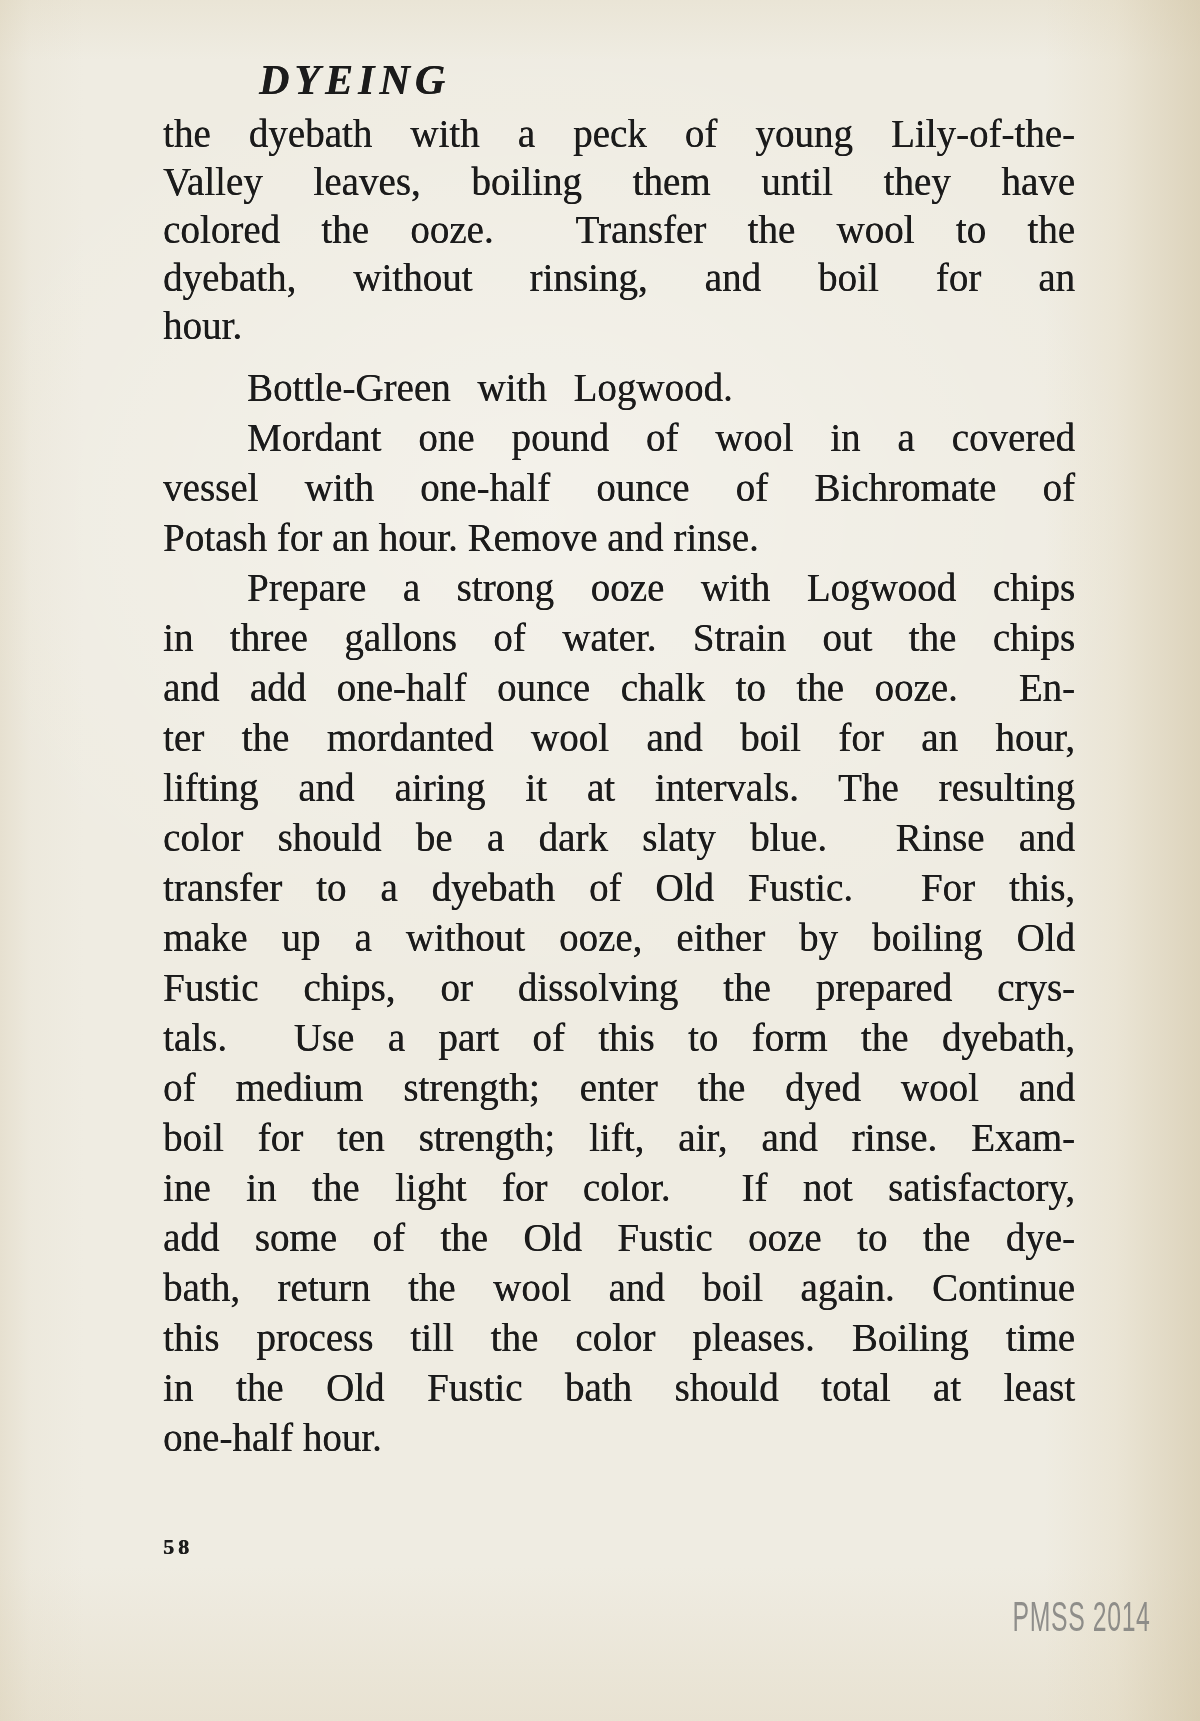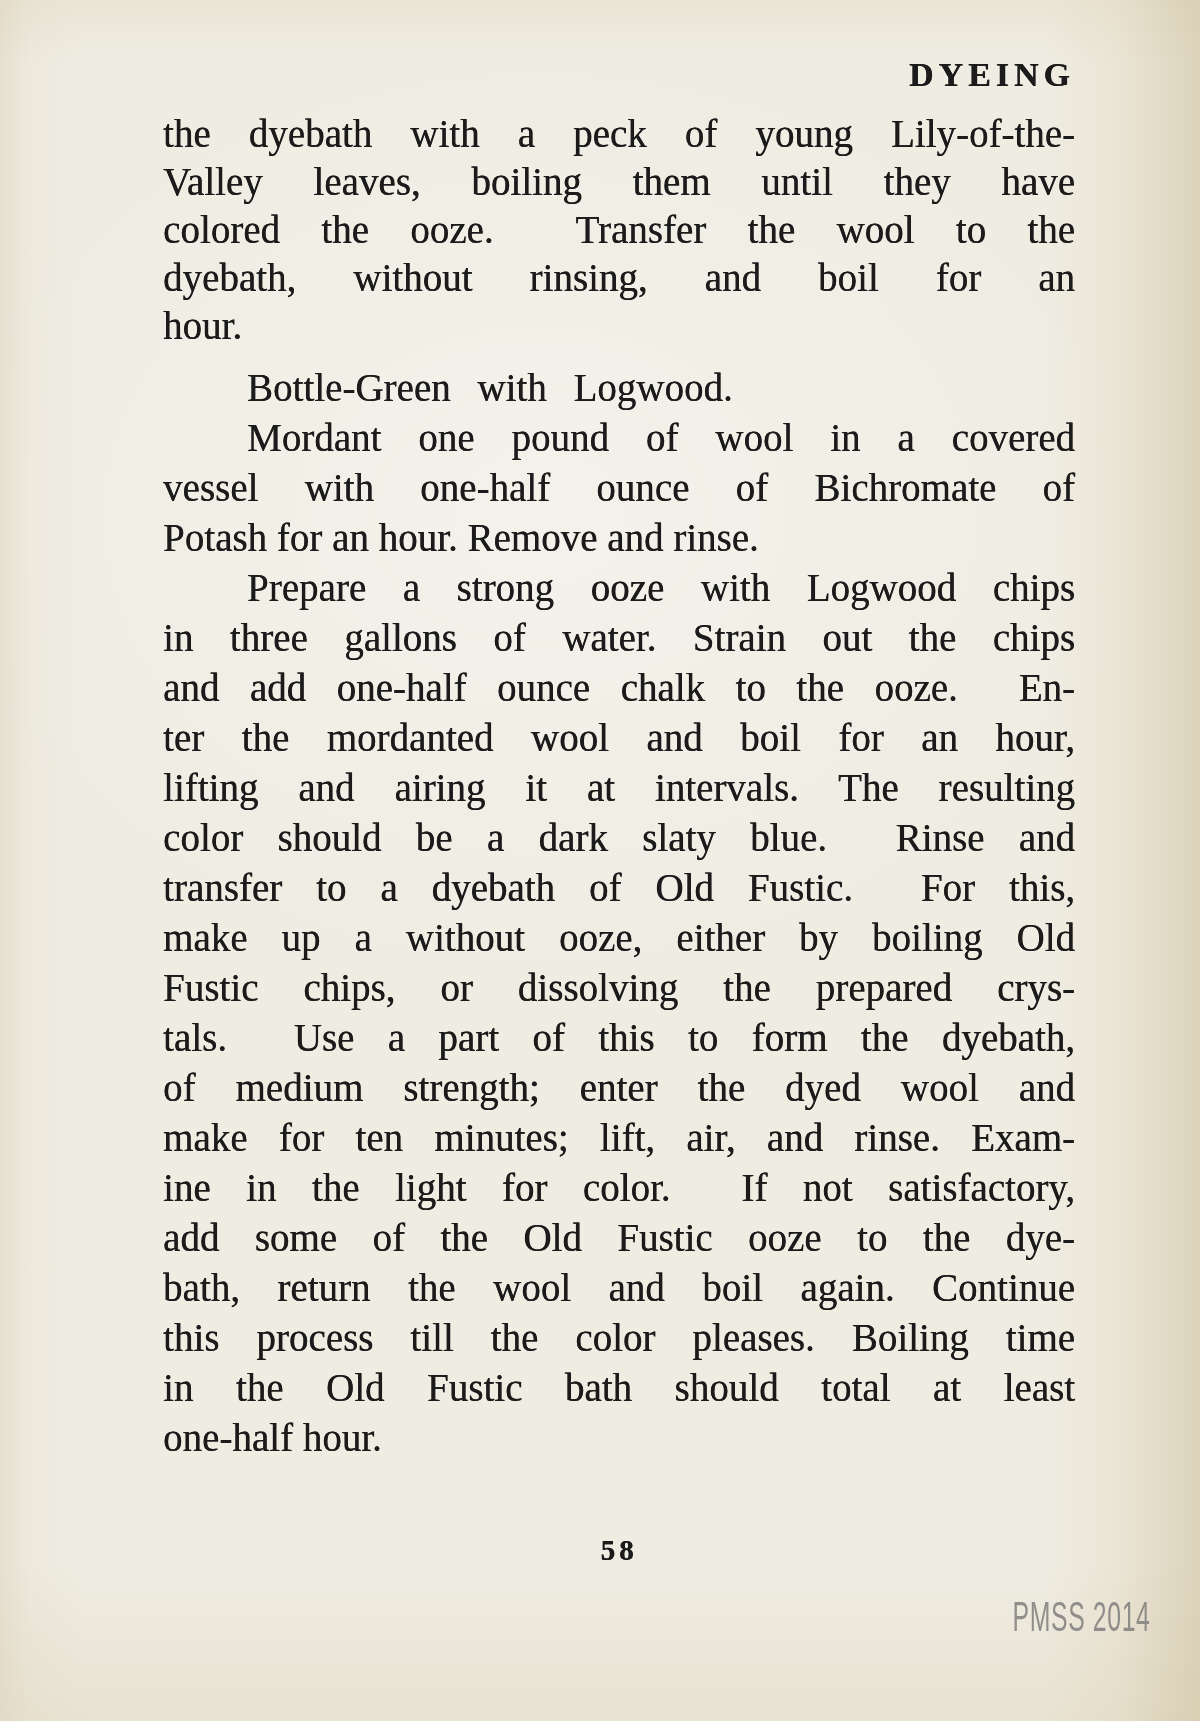--- a/index.html
+++ b/index.html
@@ -22,23 +22,24 @@
       #efece2;
     font-family: "Liberation Serif", "DejaVu Serif", serif;
     color: #1b1b1b;
   }
 
   .running-head {
     position: absolute;
     left: 163px;
     top: 56px;
     width: 912px;
-    text-align: right;
+    text-align: left;
+    font-style: italic;
     font-weight: bold;
-    font-size: 34px;
+    font-size: 42px;
     letter-spacing: 5px;
     text-indent: 96px; 
     text-shadow: 0.3px 0 0 #1b1b1b;
   }
 
   #text-block {
     position: absolute;
     left: 163px;
     top: 110px;
     width: 912px;
@@ -62,23 +63,23 @@
   .para.heading .line {
     text-align-last: left;
     word-spacing: 17px;
   }
 
   .page-number {
     position: absolute;
     left: 163px;
     top: 1534px;
     width: 912px;
-    text-align: center;
+    text-align: left;
     font-weight: bold;
-    font-size: 29px;
+    font-size: 22px;
     letter-spacing: 4px;
     text-shadow: 0.4px 0 0 #1b1b1b;
   }
 
   .watermark {
     position: absolute;
     right: 50px;
     top: 1594px;
     font-family: "Liberation Sans", "DejaVu Sans", sans-serif;
     font-size: 40px;
@@ -118,21 +119,21 @@
         <div class="line">in three gallons of water. Strain out the chips</div>
         <div class="line">and add one-half ounce chalk to the ooze.  En-</div>
         <div class="line">ter the mordanted wool and boil for an hour,</div>
         <div class="line">lifting and airing it at intervals. The resulting</div>
         <div class="line">color should be a dark slaty blue.  Rinse and</div>
         <div class="line">transfer to a dyebath of Old Fustic.  For this,</div>
         <div class="line">make up a without ooze, either by boiling Old</div>
         <div class="line">Fustic chips, or dissolving the prepared crys-</div>
         <div class="line">tals.  Use a part of this to form the dyebath,</div>
         <div class="line">of medium strength; enter the dyed wool and</div>
-        <div class="line">make for ten minutes; lift, air, and rinse. Exam-</div>
+        <div class="line">boil for ten strength; lift, air, and rinse. Exam-</div>
         <div class="line">ine in the light for color.  If not satisfactory,</div>
         <div class="line">add some of the Old Fustic ooze to the dye-</div>
         <div class="line">bath, return the wool and boil again. Continue</div>
         <div class="line">this process till the color pleases. Boiling time</div>
         <div class="line">in the Old Fustic bath should total at least</div>
         <div class="line flush">one-half hour.</div>
       </div>
     </div>
 
   <div class="page-number">58</div>

